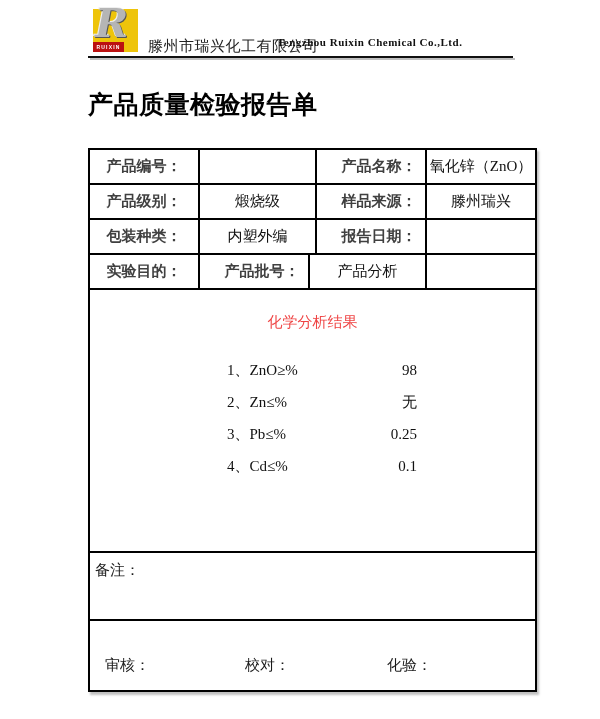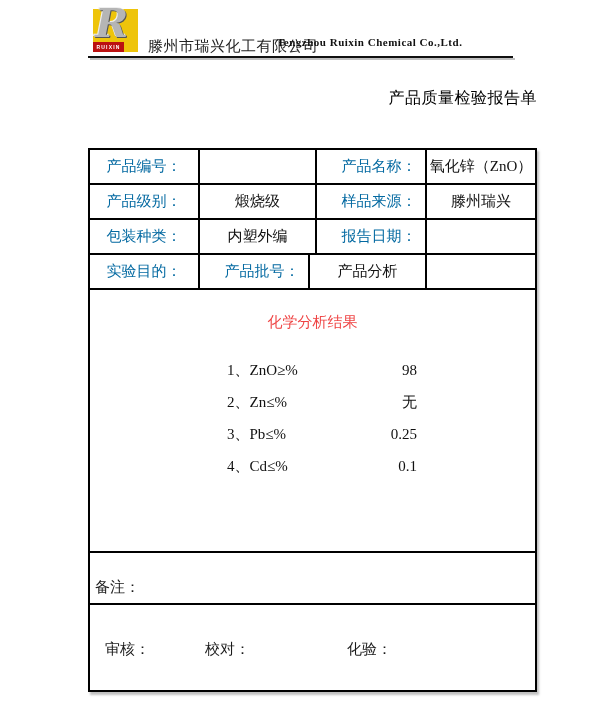--- a/index.html
+++ b/index.html
@@ -49,23 +49,23 @@
   .header-rule {
     position: absolute; left: 88px; top: 56px;
     width: 425px; height: 2px;
     background: #111111;
     box-shadow: 2px 2px 0 rgba(140,140,140,0.55);
   }
 
   
   .doc-title {
     position: absolute; left: 88px; top: 88px; width: 449px;
-    text-align: right;
+    text-align: left;
     font-family: "Liberation Sans", sans-serif;
-    font-weight: normal; font-size: 16px; letter-spacing: 0.5px;
+    font-weight: bold; font-size: 25px; letter-spacing: 0.5px;
     color: #000000;
   }
 
   
   .report-table {
     position: absolute; left: 88px; top: 148px;
     width: 449px; height: 544px;
     border: 2px solid #000000;
     box-sizing: border-box;
     background: #ffffff;
@@ -80,21 +80,21 @@
     box-sizing: border-box;
     display: flex; align-items: center; justify-content: center;
     overflow: hidden;
   }
   .cell.c1 { width: 110px; border-right: 2px solid #000000; }
   .cell.c2 { width: 117px; border-right: 2px solid #000000; }
   .cell.c3 { width: 110px; border-right: 2px solid #000000; padding-left: 16px; }
   .cell.c4 { flex: 1; }
   .lbl {
     font-family: "Liberation Sans", sans-serif;
-    font-weight: normal; font-size: 15px; color: #0369a1;
+    font-weight: bold; font-size: 15px; color: #404040;
     white-space: nowrap;
   }
   .val { font-size: 15px; color: #111111; white-space: nowrap; }
 
   .analysis-cell {
     height: 240px;
     border-bottom: 2px solid #000000;
     box-sizing: border-box;
   }
   .analysis-heading {
@@ -103,33 +103,33 @@
     font-size: 15px; color: #ef4444;
   }
   .analysis-items { margin: 29px 0 0 137px; width: 190px; }
   .analysis-item {
     display: flex; justify-content: space-between;
     font-size: 15px; line-height: 19px;
     margin-bottom: 13px; color: #111111; gap: 36px;
   }
 
   .remark-cell {
-    height: 52px;
+    height: 68px;
     border-bottom: 2px solid #000000;
     box-sizing: border-box;
-    padding: 25px 0 0 5px;
+    padding: 8px 0 0 5px;
     font-size: 15px;
   }
   .sign-row {
     height: 88px;
     display: flex; align-items: center;
     font-size: 15px;
   }
   .sign-row .sign-1 { margin-left: 15px; }
-  .sign-row .sign-2 { margin-left: 55px; text-align: right; }
+  .sign-row .sign-2 { margin-left: 95px; text-align: right; }
   .sign-row .sign-3 { margin-left: 97px; text-align: right; }
 </style>
 </head>
 <body>
 
 <div class="page">
 
   <div class="logo">
     <span class="logo-r">R</span>
     <span class="logo-tag">RUIXIN</span>

